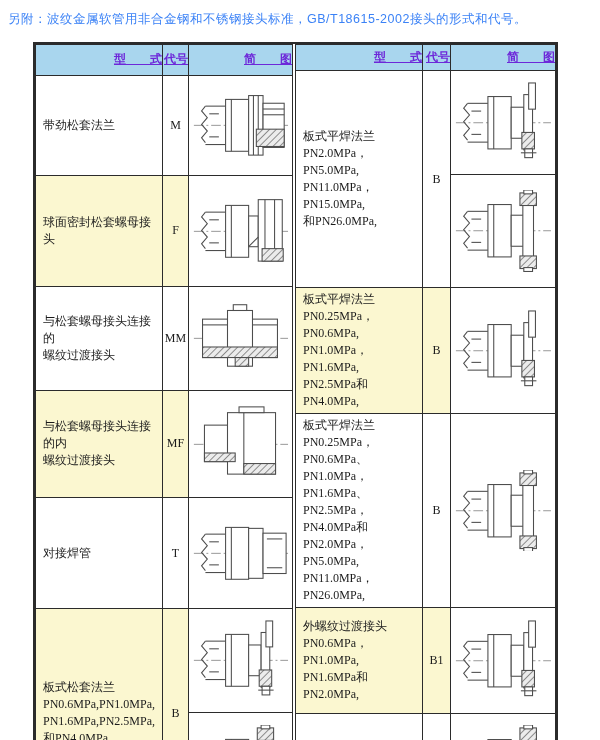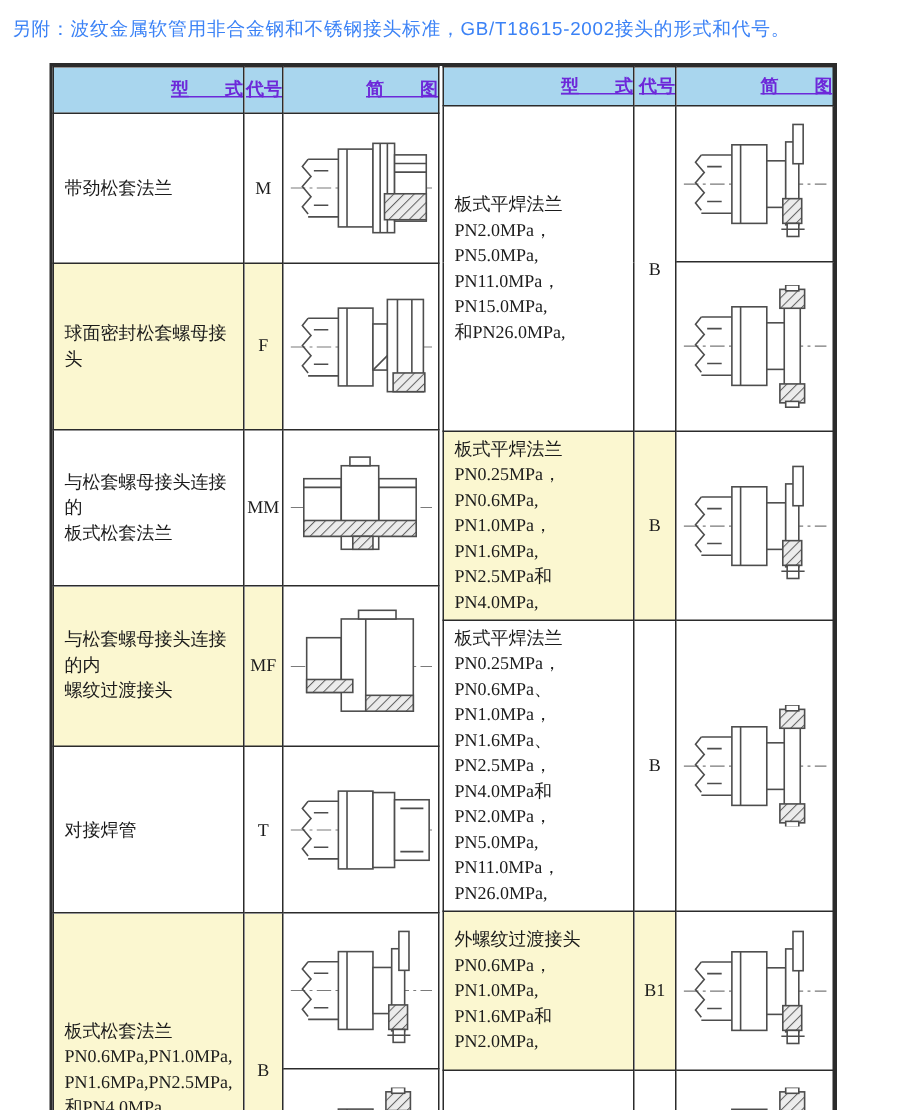--- a/index.html
+++ b/index.html
@@ -100,21 +100,21 @@
                   <line x1="77" y1="9" x2="77" y2="73"></line>
                   <line x1="87" y1="9" x2="87" y2="73"></line>
                   <line x1="60" y1="58" x2="70" y2="48"></line>
                   <rect x="74" y="60" width="22" height="13" fill="url(#h)"></rect>
                 </g>
               </svg>
             </td>
       </tr>
       <tr class="h88">
         <td class="type">与松套螺母接头连接的
-板式松套法兰</td>
+螺纹过渡接头</td>
         <td class="code">MM</td>
         <td class="diag">
           <svg viewBox="0 0 104 84" preserveAspectRatio="xMidYMid meet">
                 <defs>
                   <pattern id="h" width="5" height="5" patternUnits="userSpaceOnUse" patternTransform="rotate(45)">
                     <rect width="5" height="5" fill="#ececec"></rect>
                     <line x1="0" y1="0" x2="0" y2="5" stroke="#606060" stroke-width="1.4"></line>
                   </pattern>
                 </defs>
                 <line x1="3" y1="42" x2="101" y2="42" stroke="#7a7a7a" stroke-width="0.8" stroke-dasharray="10 3 2 3"></line>

